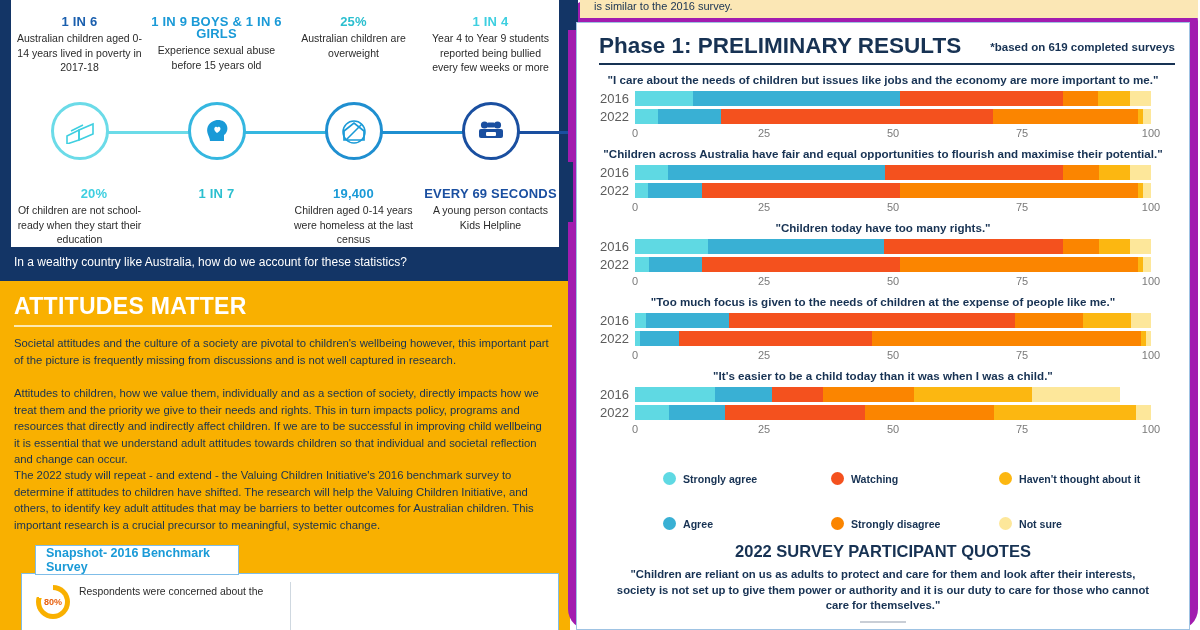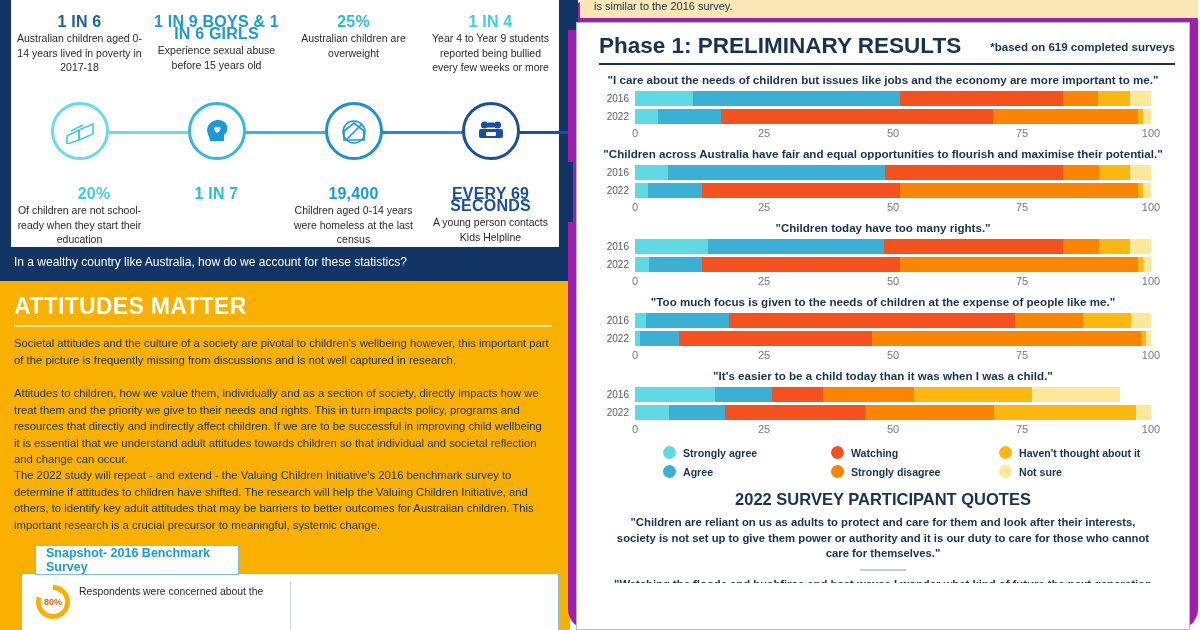--- a/index.html
+++ b/index.html
@@ -24,21 +24,21 @@
   .stat-cell { width:137px; text-align:center; position:relative; }
   .circle-wrap { height:110px; display:flex; align-items:center; justify-content:center; position:relative; }
   .conn { position:absolute; top:55px; height:3px; }
   .circ {
     width:58px; height:58px; border-radius:50%; background:#fff;
     border:3px solid #2fbfd4; display:flex; align-items:center; justify-content:center;
     position:relative; z-index:2;
   }
   .circ svg { display:block; }
   .stat-num {
-    font-weight:bold; font-size:16px; letter-spacing:.2px; line-height:12px;
+    font-weight:bold; font-size:13px; letter-spacing:.2px; line-height:12px;
     margin-top:2px;
   }
   .stat-desc { font-size:10.5px; line-height:14.5px; color:#2b2b2b; padding:0 6px; margin-top:3px; }
   .navy-question {
     position:absolute; left:14px; top:255px; width:540px;
     color:#ffffff; font-size:12px; line-height:15px;
   }
 
   
   #yellow {
@@ -102,33 +102,33 @@
 
   .chart-block { position:relative; margin-top:4px; }
   .chart-q {
     text-align:center; font-size:11.6px; font-weight:bold; color:#173253;
     padding:0 26px; line-height:14px;
   }
   .bars { position:relative; margin-top:4px; padding-left:58px; padding-right:8px; }
   .bar-row { position:relative; height:15px; margin-bottom:3px; }
   .bar-label {
     position:absolute; left:-58px; top:0; width:52px; text-align:right;
-    font-size:10px; color:#5c5c5c; line-height:15px;
+    font-size:13px; color:#5c5c5c; line-height:15px;
   }
   .bar-track { position:relative; height:15px; width:516px; background:#ffffff; }
   .seg { position:absolute; top:0; height:15px; }
   .axis { position:relative; height:16px; width:516px; margin-left:58px; }
   .tick {
     position:absolute; top:0; font-size:11px; color:#7a7a7a; transform:translateX(-50%);
   }
 
   .legend {
     display:flex; flex-wrap:wrap; padding:4px 0 0 86px; width:614px;
   }
-  .legend-item { width:168px; display:flex; align-items:center; gap:7px; height:19px; }
+  .legend-item { width:168px; display:flex; align-items:center; gap:7px; height:19px;margin-top:26px; }
   .legend-dot { width:13px; height:13px; border-radius:50%; flex:0 0 13px; }
   .legend-label { font-size:10.6px; font-weight:bold; color:#173253; }
 
   .quotes-title {
     text-align:center; font-size:16.5px; font-weight:bold; color:#173253; margin-top:9px;
   }
   .quote {
     text-align:center; font-size:11.3px; font-weight:bold; color:#173253;
     padding:6px 36px 0 36px; line-height:15.5px;
   }

